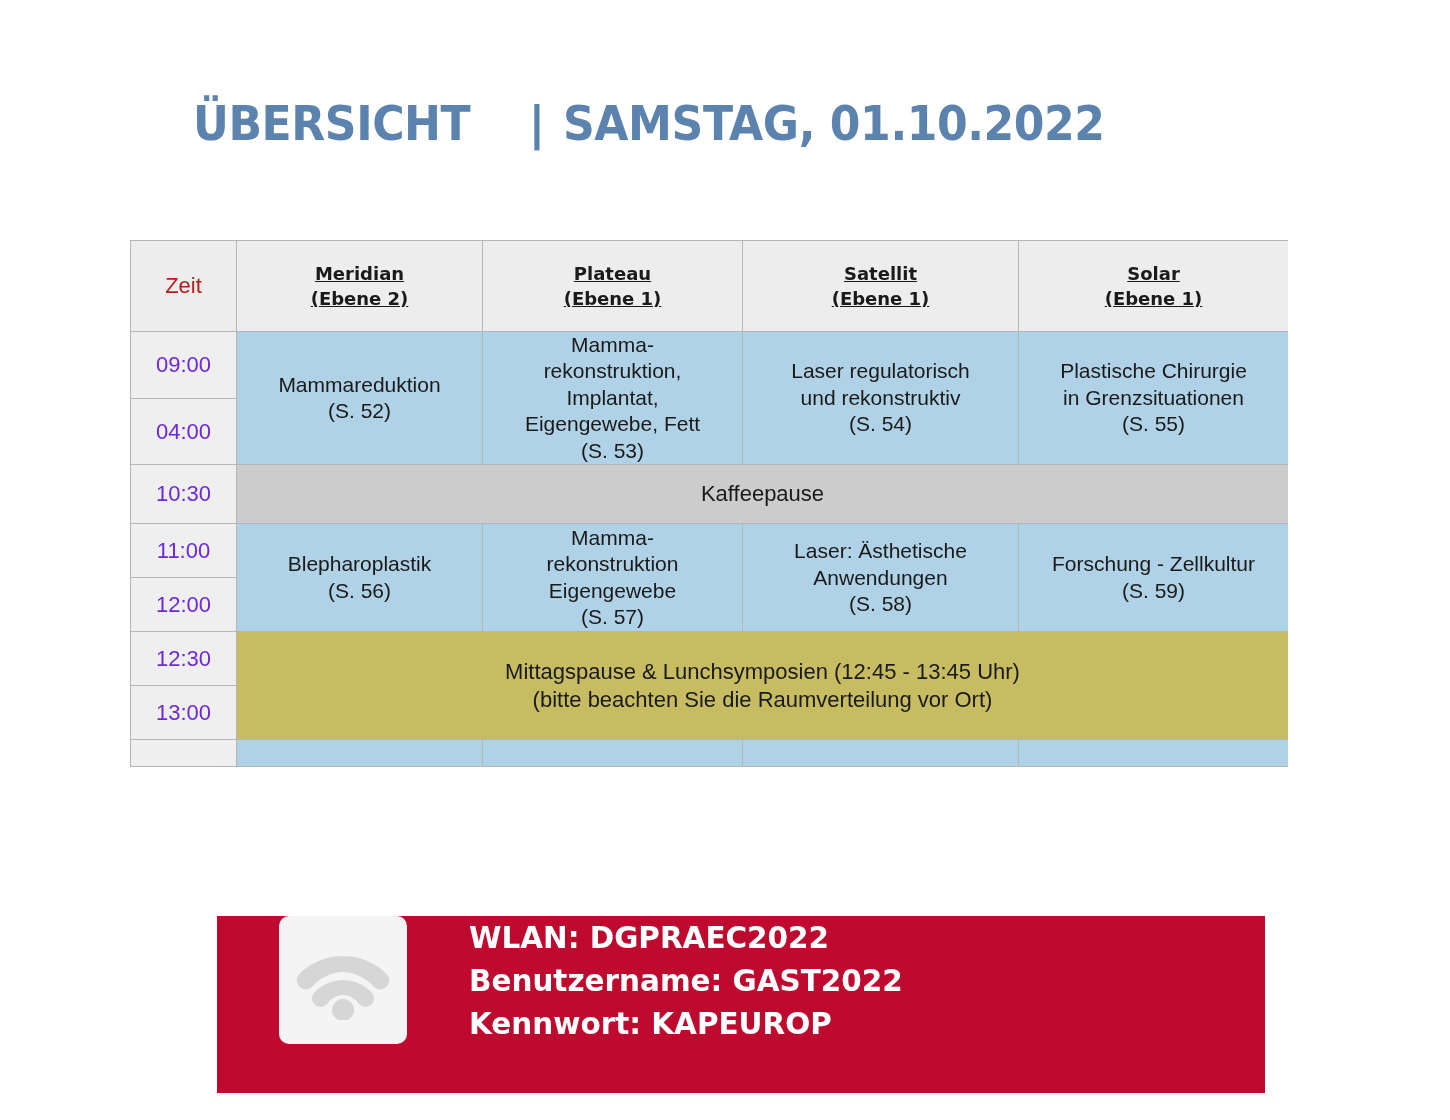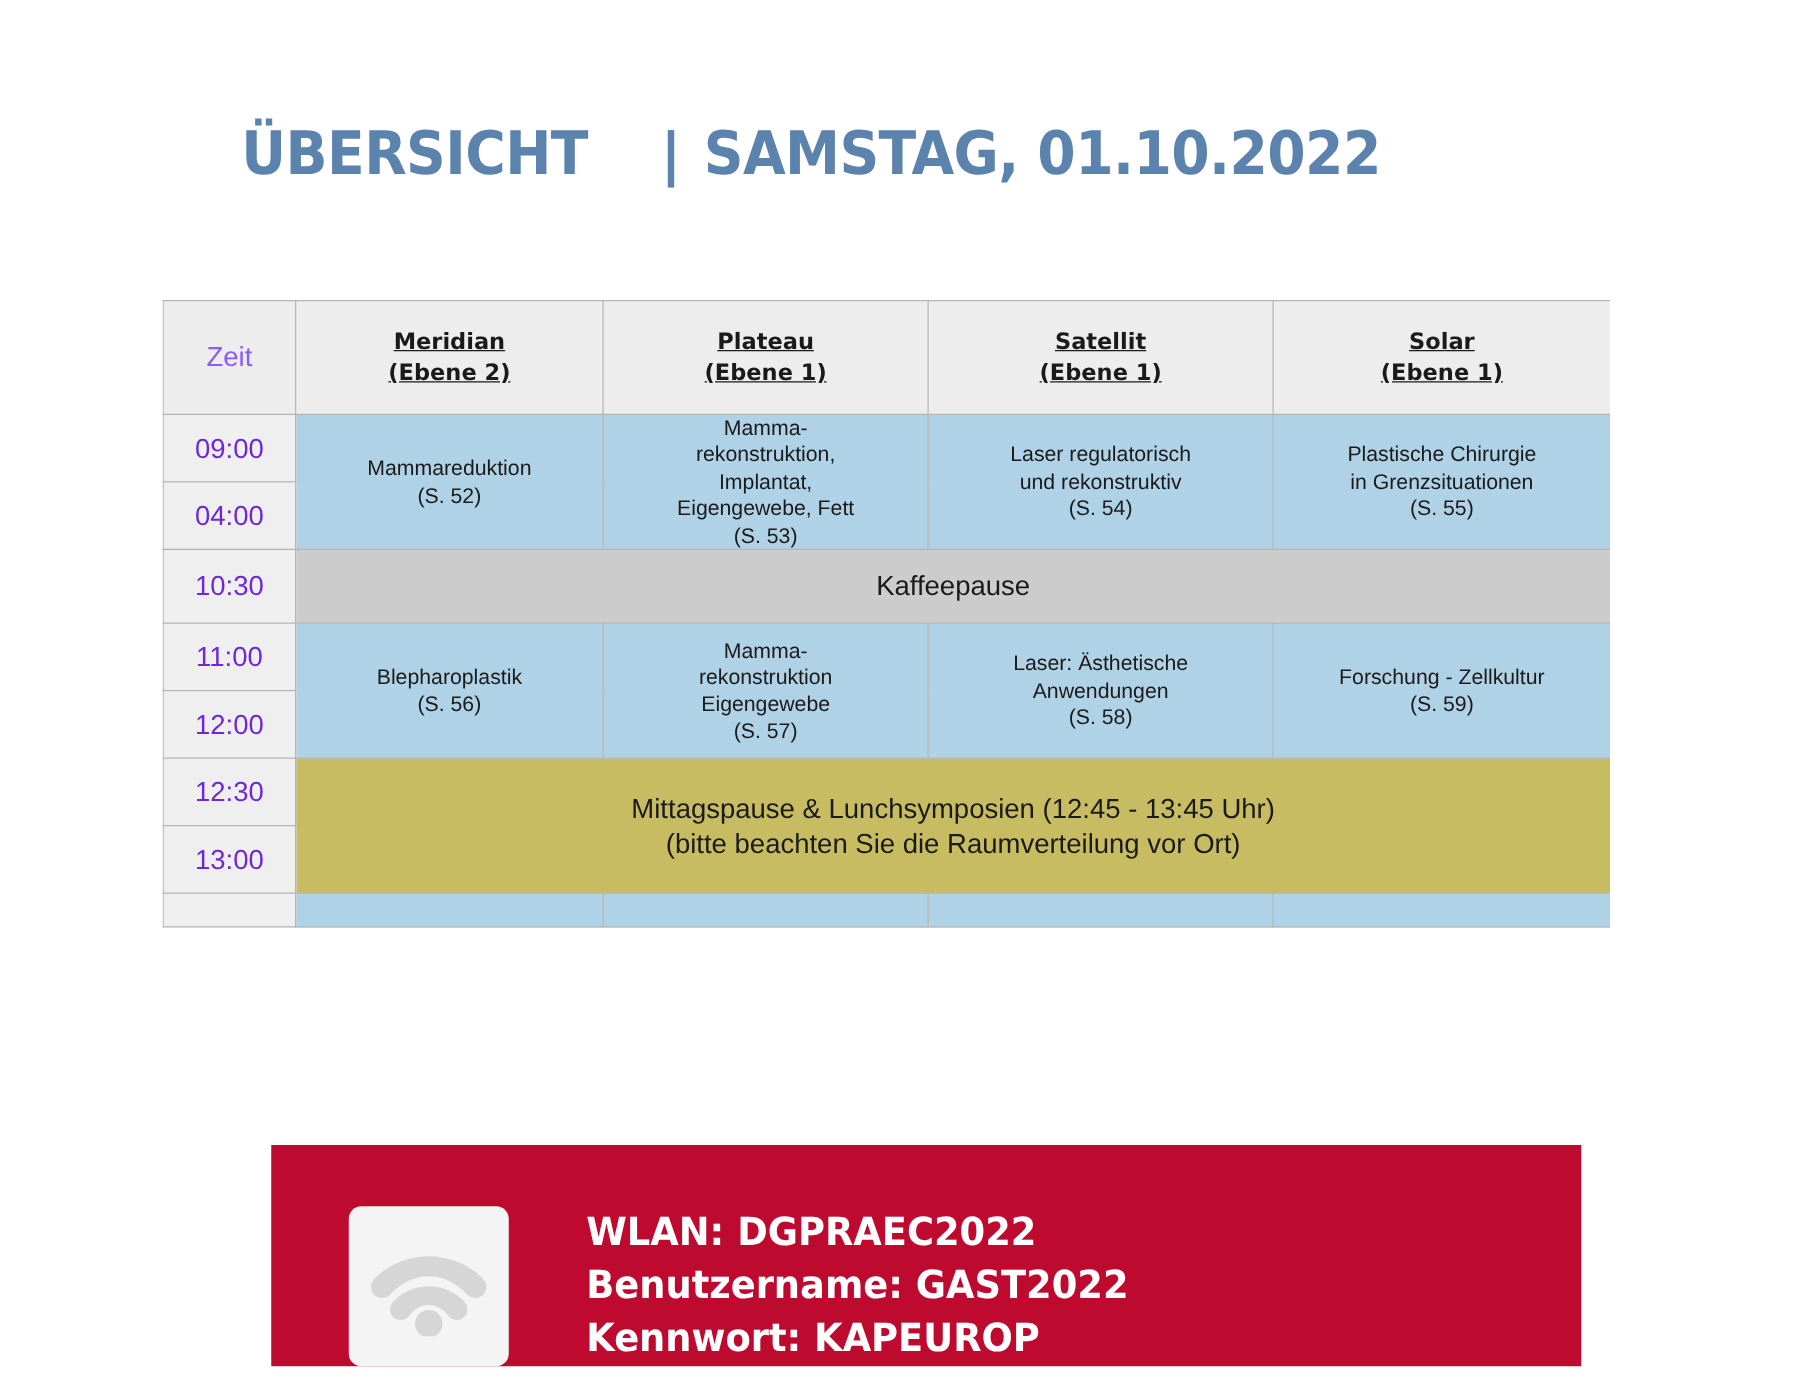--- a/index.html
+++ b/index.html
@@ -79,34 +79,34 @@
   }
   .hdr-cell.room {
     font-weight: bold;
     font-family: "DejaVu Sans", "Liberation Sans", sans-serif;
     font-size: 18px;
     line-height: 1.4;
     text-decoration: underline;
   }
   .hdr-cell.zeit {
     font-size: 22px;
-    color: #8b5cf6;
+    color: #b91c1c;
   }
 
   .time-cell {
     background: #efefef;
     font-size: 22px;
     color: #6d28d9;
     height: 53px;
   }
 
   .session {
     background: #b0d2e6;
     padding: 6px 8px;
-    font-size: 17px;
+    font-size: 21px;
     margin-left: 36px;
   }
   .pause-grey {
     background: #cccccc;
     height: 58px;
     font-size: 22px;
   }
   .pause-olive {
     background: #c8bc62;
     font-size: 22px;
@@ -120,21 +120,21 @@
 
   
   .wlan-banner {
     position: absolute;
     left: 217px;
     top: 916px;
     width: 1048px;
     height: 177px;
     background: #be0a2e;
     display: flex;
-    align-items: flex-end;
+    align-items: flex-start;
   }
   .wlan-icon-box {
     width: 128px;
     height: 128px;
     margin-left: 62px;
     background: #f4f4f4;
     border-radius: 10px;
     display: flex;
     align-items: center;
     justify-content: center;

